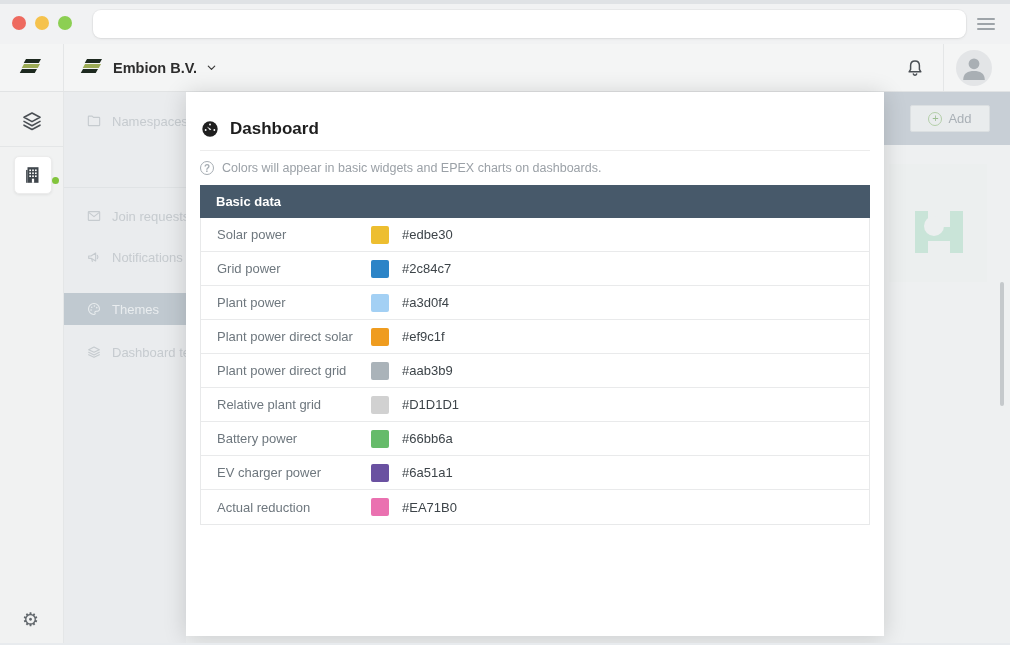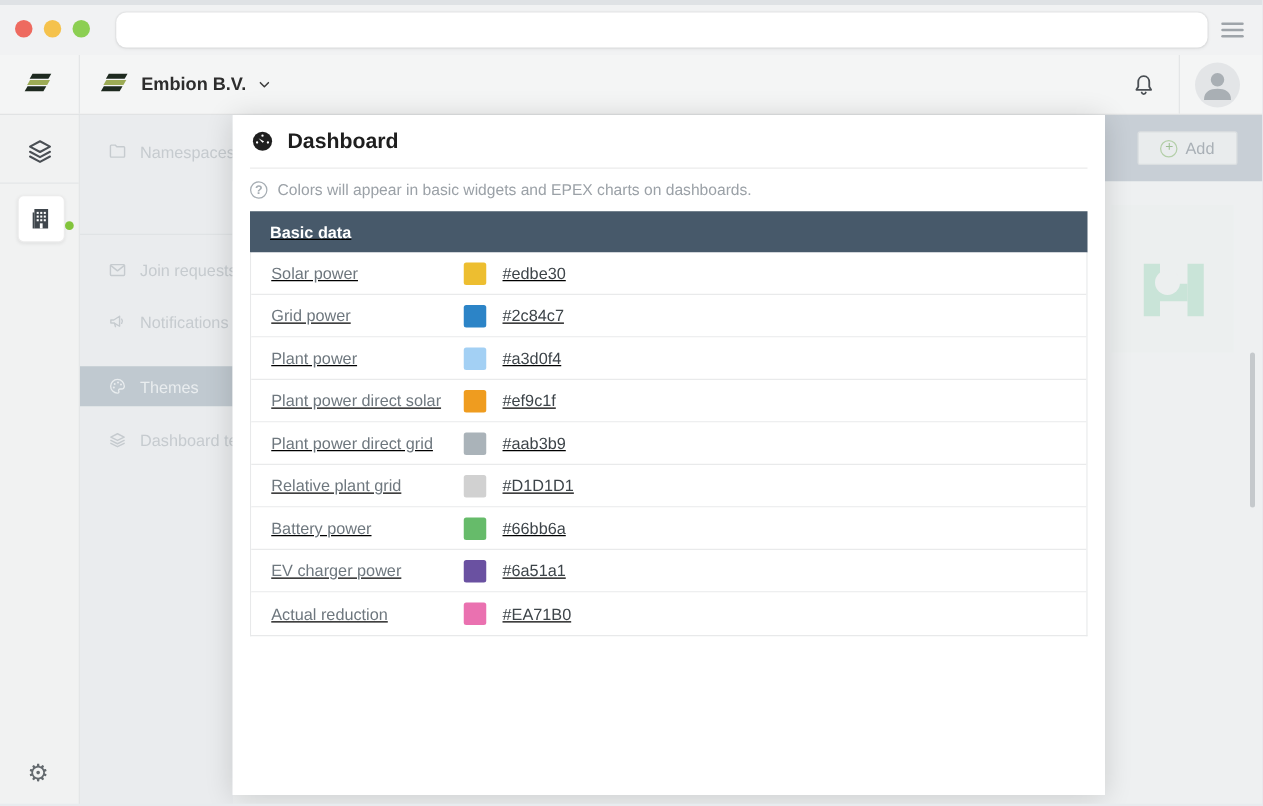--- a/index.html
+++ b/index.html
@@ -58,27 +58,27 @@
   .h-card { position:absolute; left:703px; top:72px; width:98px; height:118px; background:#ecefef; }
   .h-logo { position:absolute; left:26px; top:47px; width:48px; height:42px; }
   .h-logo .bar { position:absolute; top:0; width:13px; height:42px; background:#c9e4d8; }
   .h-logo .bar.l { left:0; } .h-logo .bar.r { right:0; }
   .h-logo .mid { position:absolute; left:13px; top:16px; width:22px; height:14px; background:#c9e4d8; }
   .h-logo .notch { position:absolute; left:9px; top:5px; width:20px; height:20px; border-radius:50%; background:#ecefef; }
   .scroll-thumb { position:absolute; right:6px; top:190px; width:4px; height:124px; border-radius:2px; background:#c5c9cc; cursor:grab; }
 
   
   .modal { position:absolute; left:186px; top:88px; width:698px; bottom:13px; background:#fff; z-index:20;
-           box-shadow:0 2px 22px rgba(0,0,0,0.16); padding:0 14px; }
+           box-shadow:0 2px 22px rgba(0,0,0,0.16); padding:16px 14px; }
   .modal-title-row { height:43px; display:flex; align-items:center; gap:10px; border-bottom:1px solid #ececec; }
   .modal-title { font-size:17px; font-weight:bold; color:#1e1e1e; }
   .modal-desc { margin-top:8px; height:18px; display:flex; align-items:center; gap:8px; color:#9ba1a7; font-size:12.5px; }
   .q-icon { flex:none; width:14px; height:14px; border-radius:50%; border:1.2px solid #a6adb3; color:#a6adb3; font-size:10px; font-weight:bold;
             display:flex; align-items:center; justify-content:center; }
-  .sections { margin-top:8px;text-decoration:underline; }
+  .sections { margin-top:8px; }
   .section + .section { margin-top:33px; }
   .section-header { height:33px; background:#47596a; color:#fff; font-weight:bold; font-size:13px; display:flex; align-items:center; padding:0 16px; }
   .section-body { border:1px solid #e8e9ea; border-top:none; }
   .trow { height:34px; display:flex; align-items:center; padding-left:16px; font-size:13px; border-bottom:1px solid #e9eaeb; background:#fff; }
   .trow:last-child { border-bottom:none; }
   .trow .rlabel { width:154px; color:#6e777e; }
   .swatch { width:18px; height:18px; border-radius:2px; margin-right:13px; flex:none; }
   .hexval { color:#3d4449; }
 
   .bottom-strip { position:absolute; left:0; right:0; bottom:0; height:6px; background:#e8ebee; z-index:40; }

